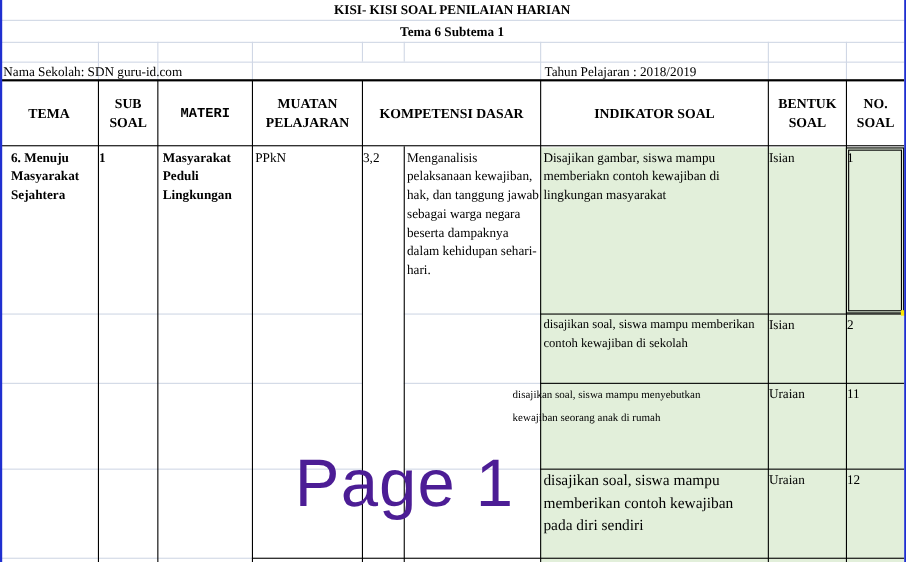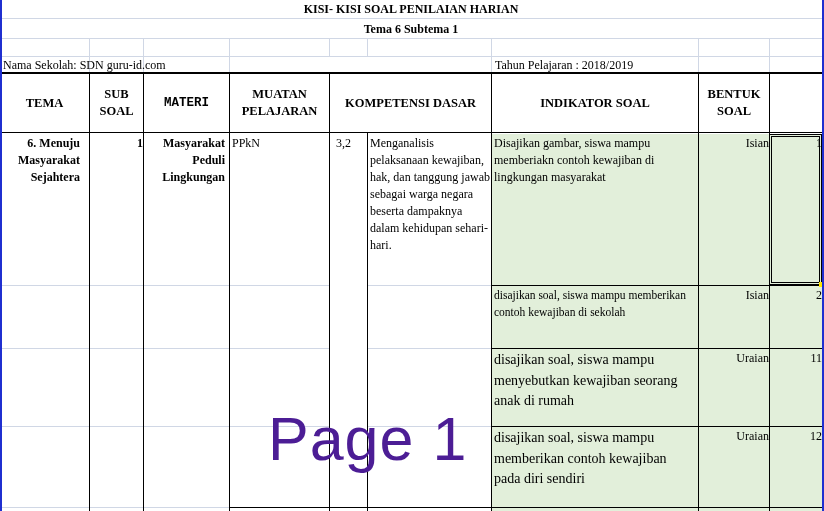--- a/index.html
+++ b/index.html
@@ -6,21 +6,21 @@
   html, body { width: 824px; height: 511px; overflow: hidden; background: #ffffff; }
   body { position: relative; font-family: "Liberation Serif", "DejaVu Serif", serif; color: #000; }
   .sheet { position: absolute; left: 0; top: 0; width: 824px; height: 511px; }
   .gl { position: absolute; background: #d0d7e5; }
   .bl { position: absolute; background: #000; }
   .cell { position: absolute; font-size: 12px; line-height: 17px; overflow: hidden; }
   .title { left: 0; width: 822px; text-align: center; font-weight: bold; font-size: 12px; }
   .hdr { font-weight: bold; text-align: center; display: flex; align-items: center; justify-content: center; font-size: 12.5px; line-height: 17px; }
   .green { position: absolute; background: #e2efda; }
   .bold { font-weight: bold; }
-  .center { text-align: right; }
+  .center { text-align: left; }
   .watermark { position: absolute; left: 268px; top: 393px; font-family: "Liberation Sans", "DejaVu Sans", sans-serif; font-size: 61px; line-height: 92px; color: #4c1d95; letter-spacing: 1px; pointer-events: none; white-space: nowrap; }
   .edge-left { position: absolute; left: 0; top: 0; width: 2px; height: 511px; background: #1f2fd0; }
   .edge-right { position: absolute; left: 822px; top: 0; width: 2px; height: 511px; background: #1f2fd0; }
   .sel { position: absolute; left: 769px; top: 134px; width: 53px; height: 151px; border: 3px double #000; }
   .sel-handle { position: absolute; left: 819px; top: 282px; width: 5px; height: 5px; background: #ffe800; }
 </style>
 </head>
 <body>
 
 <div class="sheet">
@@ -82,37 +82,40 @@
     </div>
   <div class="cell hdr" style="left:330px; top:74px; width:161px; height:58px;">
       <span>KOMPETENSI DASAR</span>
     </div>
   <div class="cell hdr" style="left:492px; top:74px; width:206px; height:58px;">
       <span>INDIKATOR SOAL</span>
     </div>
   <div class="cell hdr" style="left:699px; top:74px; width:70px; height:58px; padding:16px 8px;">
       <span>BENTUK SOAL</span>
     </div>
+  <div class="cell hdr" style="left:770px; top:74px; width:52px; height:58px; padding:0 6px;">
+      <span>NO. SOAL</span>
+    </div>
 
   <div class="cell bold center" style="left:2px; top:135px; width:86px; height:150px; padding:0 8px;">6. Menuju Masyarakat Sejahtera</div>
   <div class="cell bold center" style="left:90px; top:135px; width:53px; height:150px;">1</div>
   <div class="cell bold center" style="left:144px; top:135px; width:85px; height:150px; padding:0 4px;">Masyarakat Peduli Lingkungan</div>
   <div class="cell" style="left:232px; top:135px; width:96px; height:150px;">PPkN</div>
-  <div class="cell" style="left:330px; top:135px; width:37px; height:150px; text-align:center; padding-right:10px;">3,2</div>
+  <div class="cell" style="left:330px; top:135px; width:37px; height:150px; text-align:left; padding-right:10px;">3,2</div>
   <div class="cell" style="left:494px; top:135px; width:202px; height:148px;">Disajikan gambar, siswa mampu memberiakn contoh kewajiban di lingkungan masyarakat</div>
 
   <div class="cell" style="left:370px; top:135px; width:120px; height:150px;">Menganalisis pelaksanaan kewajiban, hak, dan tanggung jawab sebagai warga negara beserta dampaknya dalam kehidupan sehari-hari.</div>
   <div class="cell center" style="left:699px; top:135px; width:70px; height:148px;">Isian</div>
   <div class="cell center" style="left:770px; top:135px; width:52px; height:148px;">1</div>
 
   <div class="cell" style="left:494px; top:287px; width:202px; height:60px; font-size:11.5px; line-height:17px;">disajikan soal, siswa mampu memberikan contoh kewajiban di sekolah</div>
   <div class="cell center" style="left:699px; top:287px; width:70px; height:60px;">Isian</div>
   <div class="cell center" style="left:770px; top:287px; width:52px; height:60px;">2</div>
 
-  <div class="cell" style="left:494px; top:350px; width:202px; height:75px; font-size:14px; line-height:20.5px;">disajikan soal, siswa mampu menyebutkan kewajiban seorang anak di rumah</div>
+  <div class="cell" style="left:466px; top:350px; width:202px; height:75px; font-size:10px; line-height:20.5px;">disajikan soal, siswa mampu menyebutkan kewajiban seorang anak di rumah</div>
   <div class="cell center" style="left:699px; top:350px; width:70px; height:75px;">Uraian</div>
   <div class="cell center" style="left:770px; top:350px; width:52px; height:75px;">11</div>
 
   <div class="cell" style="left:494px; top:428px; width:202px; height:78px; font-size:14px; line-height:20.5px;">disajikan soal, siswa mampu memberikan contoh kewajiban pada diri sendiri</div>
   <div class="cell center" style="left:699px; top:428px; width:70px; height:78px;">Uraian</div>
   <div class="cell center" style="left:770px; top:428px; width:52px; height:78px;">12</div>
 
   <div class="sel"></div>
   <div class="sel-handle"></div>
 

